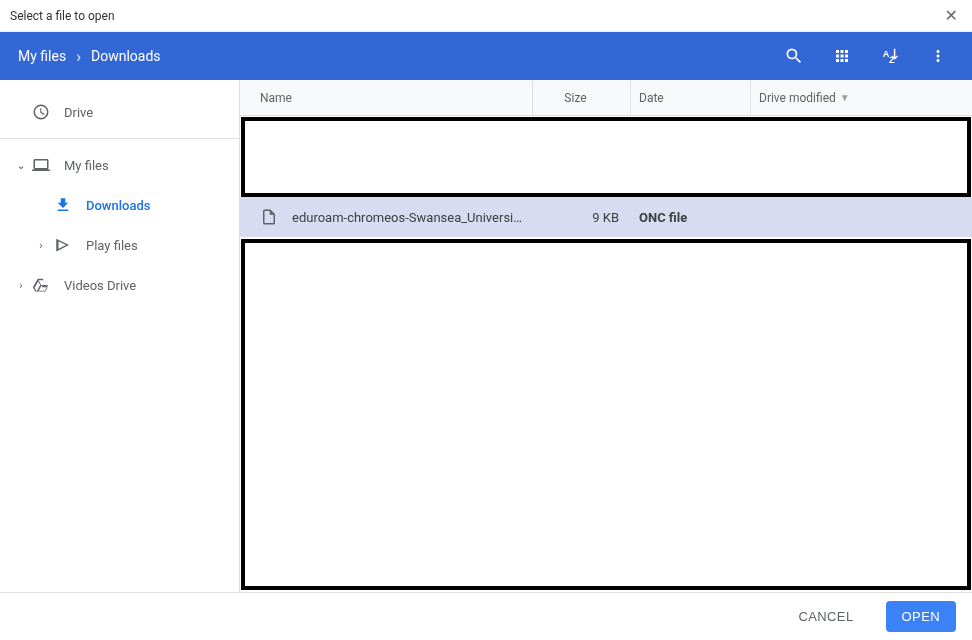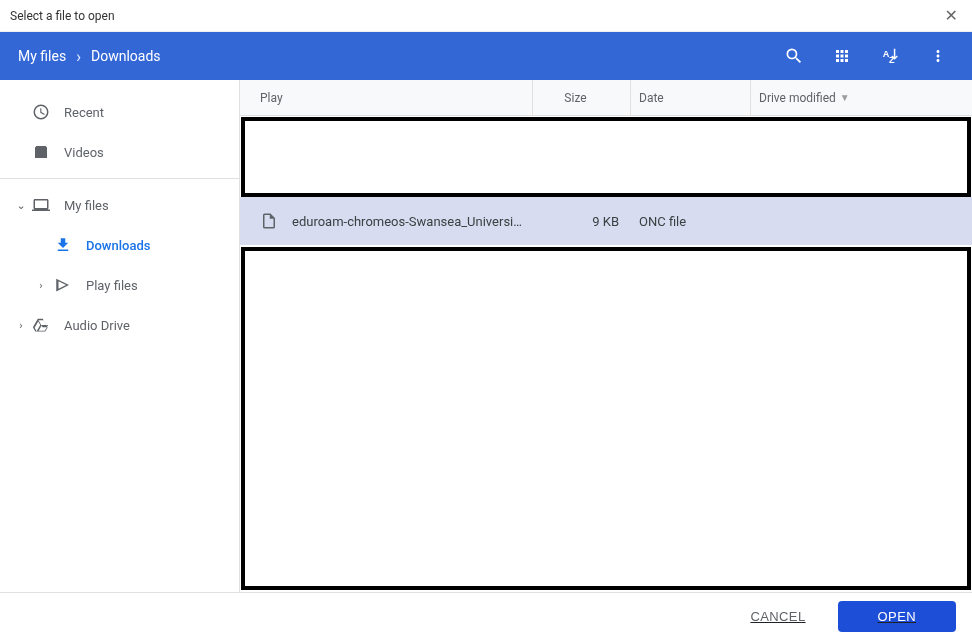--- a/index.html
+++ b/index.html
@@ -95,55 +95,54 @@
     .sort-arrow { font-size: 10px; color: #9e9e9e; }
     
     .blackbox {
       border: 4px solid #000;
       margin: 0 1px;
     }
     .blackbox.top { height: 80px; margin-top: 1px; }
     .blackbox.bottom { flex: 1; margin-top: 2px; margin-bottom: 2px; }
     
     .file-row {
-      height: 48px;
+      height: 40px;
       display: flex;
       align-items: center;
       background: #d7dcf0;
       color: #3c4043;
       font-size: 13px;
     }
     .file-row .f-name { flex: 0 0 293px; padding-left: 20px; display: flex; align-items: center; gap: 14px; overflow: hidden; }
     .file-row .f-name-text { white-space: nowrap; overflow: hidden; text-overflow: ellipsis; max-width: 230px; }
     .file-row .f-size { flex: 0 0 98px; padding-right: 12px; text-align: right; }
-    .file-row .f-types { flex: 0 0 120px; padding-left: 8px; }
+    .file-row .f-types { flex: 0 0 120px; padding-left: 8px; font-weight: bold; }
     .file-row .f-date { flex: 1; padding-left: 8px; }
     .file-row svg { fill: #5f6368; }
     
     .footer {
       height: 48px;
       border-top: 1px solid #e0e0e0;
       display: flex;
       align-items: center;
       justify-content: flex-end;
       padding: 0 16px;
       gap: 16px;
-      text-decoration: underline;
     }
     .btn-text {
       background: none; border: none;
       color: #5f6368; font-size: 13px; font-weight: 500;
       letter-spacing: 0.4px;
       padding: 8px 16px; cursor: pointer;
       text-transform: uppercase;
     }
     .btn-primary {
-      background: #1d4ed8; color: #fff; border: none;
+      background: #3b82f6; color: #fff; border: none;
       font-size: 13px; font-weight: 500; letter-spacing: 0.4px;
-      padding: 8px 40px; border-radius: 4px; cursor: pointer;
+      padding: 8px 16px; border-radius: 4px; cursor: pointer;
       text-transform: uppercase;
     }
   </style>
 </head>
 <body>
 
 <div class="dialog-title-bar">
   <span class="dialog-title">Select a file to open</span>
   <span class="close-x">✕</span>
 </div>
@@ -178,28 +177,21 @@
       </svg>
   </div>
 </div>
 
 <div class="main-area">
   <div class="sidebar">
     <div class="sidebar-item">
       <svg width="18" height="18" viewBox="0 0 24 24">
           <path d="M12 2a10 10 0 100 20 10 10 0 000-20zm0 18a8 8 0 110-16 8 8 0 010 16zm.5-13H11v6l5.2 3.1.8-1.3-4.5-2.7V7z"></path>
         </svg>
-      <span>Recent</span>
-    </div>
-    <div class="sidebar-item">
-      <svg width="18" height="18" viewBox="0 0 24 24">
-          <path d="M4 6h16v12H4z M18 4H6L4 6h16L18 4z M6 4l-2 2 M10 4l-2 2 M14 4l-2 2 M18 4l-2 2" stroke="#5f6368" stroke-width="0"></path>
-          <path d="M18 4l2 4v12H4V8l2-4h12zm-8 12l5-3-5-3v6z"></path>
-        </svg>
-      <span>Videos</span>
+      <span>Drive</span>
     </div>
     <div class="sidebar-divider"></div>
     <div class="sidebar-item">
       <span class="chevron">⌄</span>
       <svg width="18" height="18" viewBox="0 0 24 24">
           <path d="M20 18c1.1 0 2-.9 2-2V6c0-1.1-.9-2-2-2H4C2.9 4 2 4.9 2 6v10c0 1.1.9 2 2 2H0v2h24v-2h-4zM4 6h16v10H4V6z"></path>
         </svg>
       <span>My files</span>
     </div>
     <div class="sidebar-item lvl2 active">
@@ -213,28 +205,28 @@
       <svg width="18" height="18" viewBox="0 0 24 24">
           <path d="M3 20.5V3.5L20 12 3 20.5zM6 7v10l10-5L6 7z"></path>
         </svg>
       <span>Play files</span>
     </div>
     <div class="sidebar-item">
       <span class="chevron">›</span>
       <svg width="18" height="18" viewBox="0 0 24 24">
           <path d="M7.71 3.5L1.15 15l3.28 5.5h13.14L21 15 14.29 3.5H7.71zm.87 2h6.84l5.29 9.5H14L8.58 5.5zM3.5 15.5L8.3 7.2l2.7 4.8-4.8 8.3L3.5 15.5zm5.4 4l4.3-7.5h8.3l-2.7 4.5-2 3H8.9z"></path>
         </svg>
-      <span>Audio Drive</span>
+      <span>Videos Drive</span>
     </div>
   </div>
 
   <div class="content">
     <div class="table-header">
       <div class="col-name">
-          <span>Play</span>
+          <span>Name</span>
         </div>
       <div class="col-size">
           <span>Size</span>
         </div>
       <div class="col-types">
           <span>Date</span>
         </div>
       <div class="col-date">
         <span>Drive modified</span>
         <span class="sort-arrow">▼</span>

